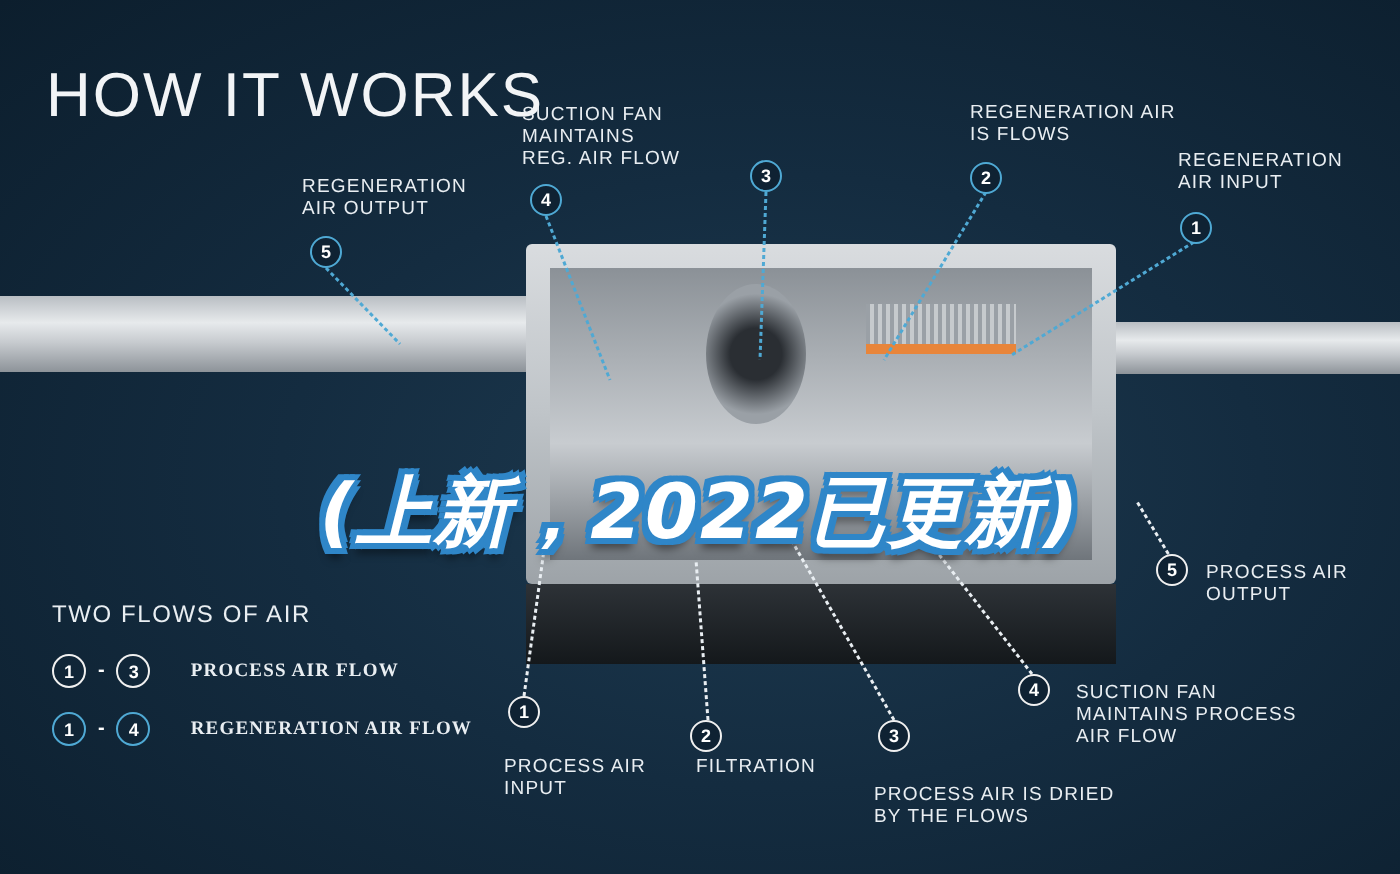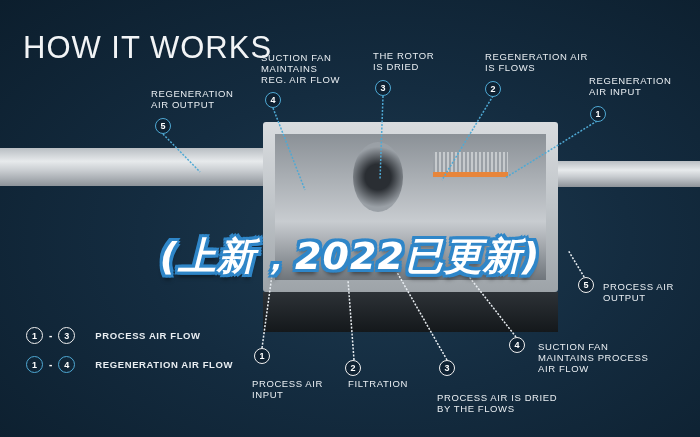--- a/index.html
+++ b/index.html
@@ -10,21 +10,21 @@
   .lbl{position:absolute;color:#e9eef2;font-size:9.5px;font-weight:400;letter-spacing:.6px;line-height:11px;white-space:pre;}
   .num{position:absolute;width:16px;height:16px;border-radius:50%;border:1.6px solid #4fa9d4;color:#fff;font-size:9px;font-weight:700;
     display:flex;align-items:center;justify-content:center;box-sizing:border-box;background:#0f2233;}
   .num.white{border-color:#f0f0f0;}
   .flows-title{position:absolute;left:26px;top:300px;color:#e9eef2;font-size:12px;letter-spacing:.8px;}
   .flow-row{position:absolute;left:26px;display:flex;align-items:center;gap:6px;}
   .flow-row .c{position:relative;width:17px;height:17px;border-radius:50%;border:1.6px solid #f0f0f0;color:#fff;font-size:9px;font-weight:700;
     display:flex;align-items:center;justify-content:center;box-sizing:border-box;}
   .flow-row.regen .c{border-color:#4fa9d4;}
   .flow-row .dash{color:#fff;font-size:10px;font-weight:700;}
-  .flow-row .txt{color:#e9eef2;font-size:9.5px;font-weight:700;letter-spacing:.6px;margin-left:14px;}
+  .flow-row .txt{color:#e9eef2;font-size:9.5px;font-weight:700;letter-spacing:.6px;margin-left:14px;font-family:Liberation Serif, serif;}
   .duct{position:absolute;background:linear-gradient(180deg,#b9bec3 0%,#e7eaec 35%,#c8ccd0 60%,#8d9399 100%);}
   .unit{position:absolute;left:263px;top:122px;width:295px;height:170px;background:linear-gradient(180deg,#d9dcdf 0%,#bfc4c8 50%,#9da3a8 100%);border-radius:3px;}
   .unit .inner{position:absolute;left:12px;top:12px;right:12px;bottom:12px;background:linear-gradient(180deg,#8b9197 0%,#c8ccd0 60%,#6f757b 100%);}
   .unit .base{position:absolute;left:0;right:0;bottom:-40px;height:40px;background:linear-gradient(180deg,#2d3237,#14181b);}
   .unit .heater{position:absolute;left:170px;top:30px;width:75px;height:20px;background:repeating-linear-gradient(90deg,#9aa0a6 0 2px,#c6cacd 2px 4px);border-bottom:5px solid #e8853a;}
   .unit .rotor{position:absolute;left:90px;top:20px;width:50px;height:70px;border-radius:50%;background:radial-gradient(circle,#2a2e33 30%,#9aa0a6 70%);}
   svg.lines{position:absolute;left:0;top:0;}
   .banner{position:absolute;left:0;right:0;text-align:center;color:#fff;font-weight:700;font-size:38px;line-height:44px;letter-spacing:1px;
     font-family:"DejaVu Sans",sans-serif;font-style:italic;
     text-shadow:-3px -3px 0 #2f86c8,3px -3px 0 #2f86c8,-3px 3px 0 #2f86c8,3px 3px 0 #2f86c8,0 3px 0 #2f86c8,0 -3px 0 #2f86c8,3px 0 0 #2f86c8,-3px 0 0 #2f86c8,0 5px 4px rgba(0,0,0,.5);}
@@ -64,34 +64,33 @@
 
   <div class="lbl" style="left:151px;top:88px;">REGENERATION
 AIR OUTPUT</div>
   <div class="num" style="left:155px;top:118px;">5</div>
 
   <div class="lbl" style="left:261px;top:52px;">SUCTION FAN
 MAINTAINS
 REG. AIR FLOW</div>
   <div class="num" style="left:265px;top:92px;">4</div>
 
-  <div class="lbl" style="left:373px;top:50px;">THE ROTOR
-IS DRIED</div>
   <div class="num" style="left:375px;top:80px;">3</div>
 
   <div class="lbl" style="left:485px;top:51px;">REGENERATION AIR
 IS FLOWS</div>
   <div class="num" style="left:485px;top:81px;">2</div>
 
   <div class="lbl" style="left:589px;top:75px;">REGENERATION
 AIR INPUT</div>
   <div class="num" style="left:590px;top:106px;">1</div>
 
   <div class="banner" style="top:234px;">(上新，2022已更新)</div>
 
+  <div class="flows-title">TWO FLOWS OF AIR</div>
   <div class="flow-row" style="top:327px;">
     <span class="c">1</span>
     <span class="dash">-</span>
     <span class="c">3</span>
     <span class="txt">PROCESS AIR FLOW</span>
   </div>
   <div class="flow-row regen" style="top:356px;">
     <span class="c">1</span>
     <span class="dash">-</span>
     <span class="c">4</span>

